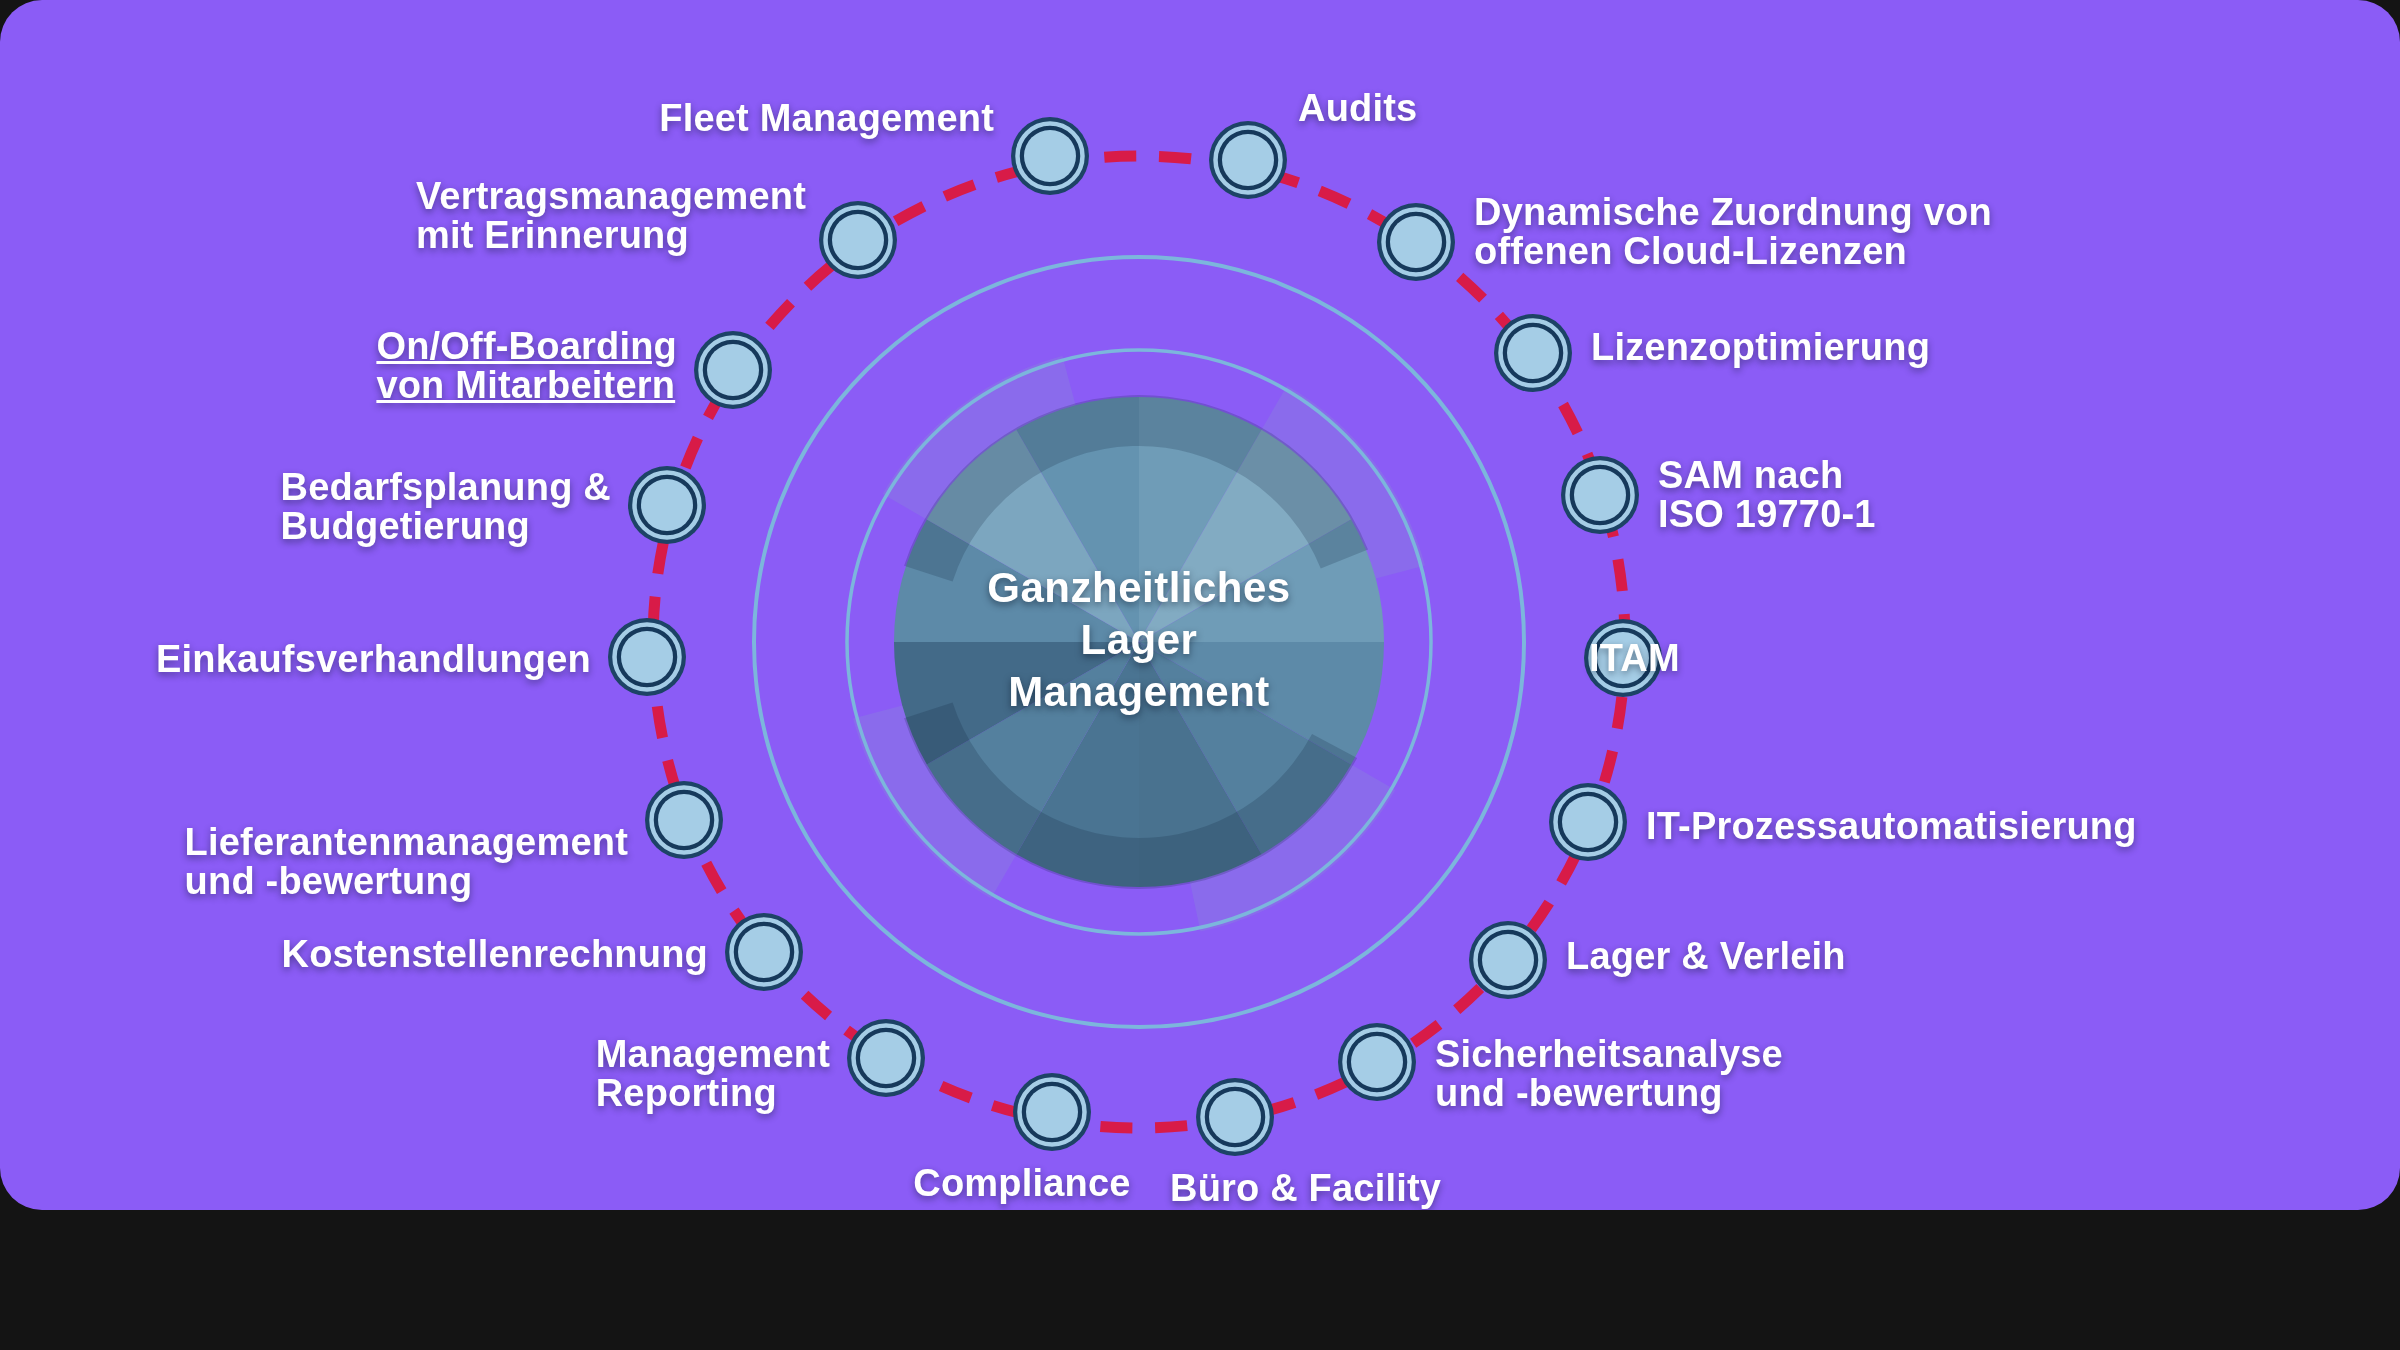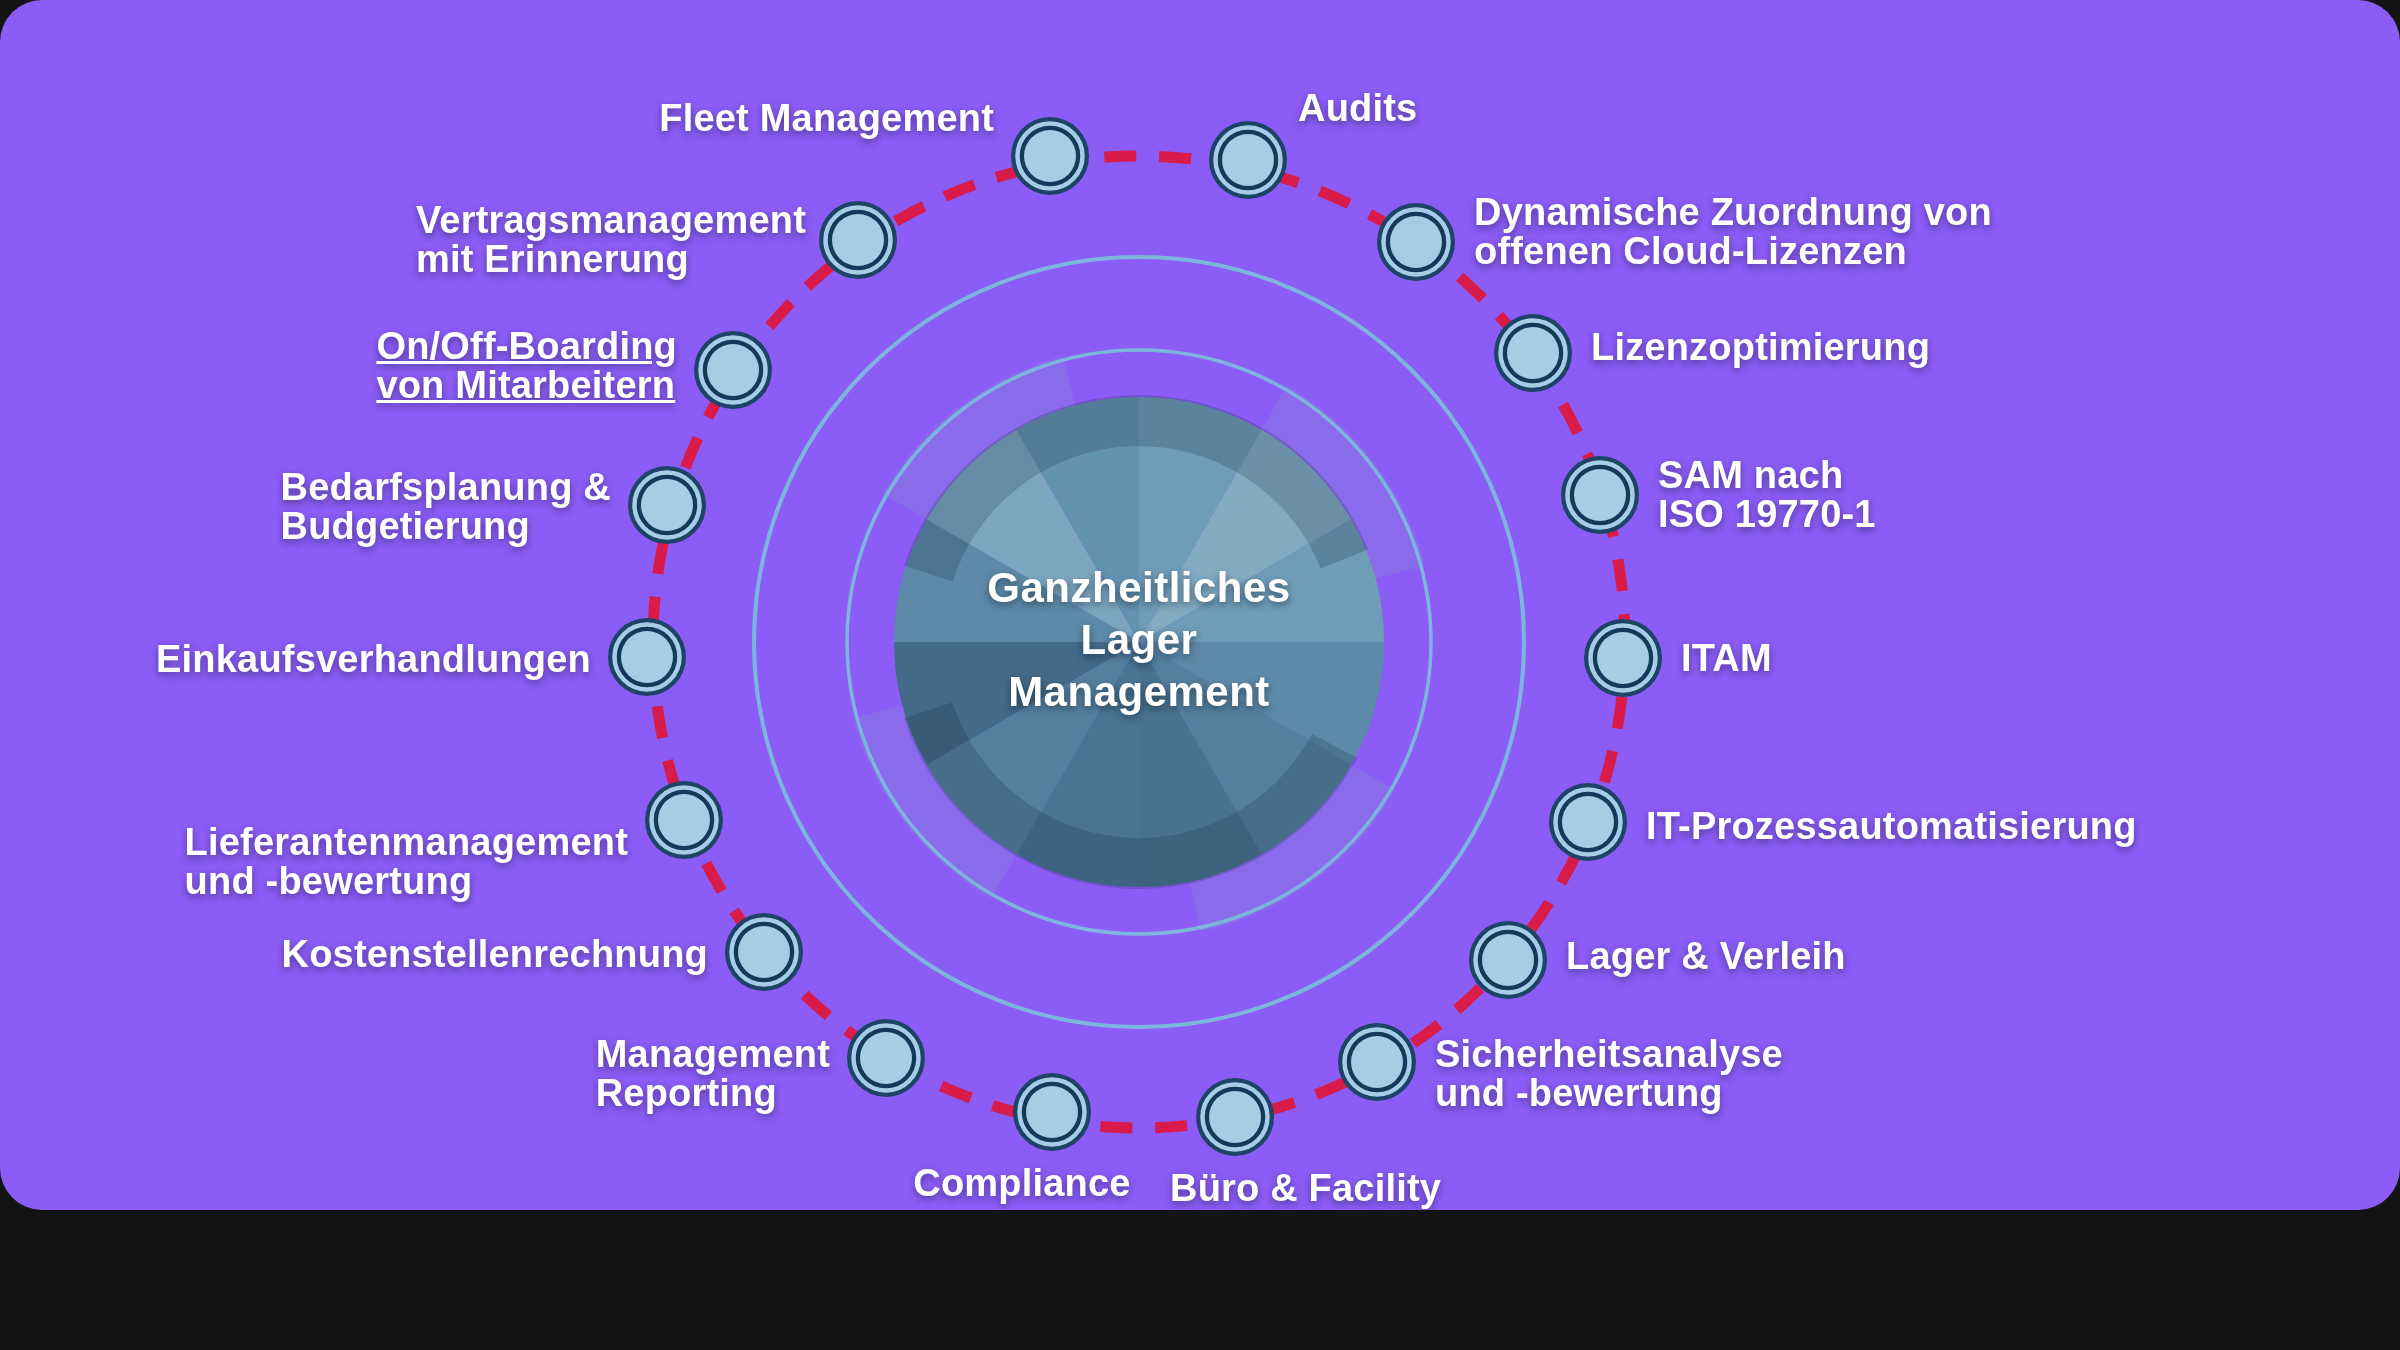--- a/index.html
+++ b/index.html
@@ -134,37 +134,37 @@
       </g>
     </svg>
   <div id="labels">
       <div class="node-label side-left align-left" style="left: 994px; top: 118px;">Fleet Management</div>
       <div class="node-label side-right align-left" style="left: 1298px; top: 108px;">Audits</div>
       <div class="node-label side-right align-left" style="left: 1474px; top: 232px;">Dynamische Zuordnung von
 offenen Cloud-Lizenzen</div>
       <div class="node-label side-right align-left" style="left: 1591px; top: 347px; text-align: right;">Lizenzoptimierung</div>
       <div class="node-label side-right align-left" style="left: 1658px; top: 495px;">SAM nach
 ISO 19770-1</div>
-      <div class="node-label side-right align-left" style="left: 1681px; top: 658px;">ITAM</div>
+      <div class="node-label side-right align-left" style="left: 1589px; top: 658px;">ITAM</div>
       <div class="node-label side-right align-left" style="left: 1646px; top: 826px;">IT-Prozessautomatisierung</div>
       <div class="node-label side-right align-left" style="left: 1566px; top: 956px;">Lager &amp; Verleih</div>
       <div class="node-label side-right align-left" style="left: 1435px; top: 1074px;">Sicherheitsanalyse
 und -bewertung</div>
       <div class="node-label side-below align-left" style="left: 1170px; top: 1169px;">Büro &amp; Facility
 Management</div>
       <div class="node-label side-below align-center" style="left: 1022px; top: 1164px;">Compliance</div>
       <div class="node-label side-left align-left" style="left: 830px; top: 1074px;">Management
 Reporting</div>
       <div class="node-label side-left align-left" style="left: 708px; top: 954px;">Kostenstellenrechnung</div>
       <div class="node-label side-left align-left" style="left: 628px; top: 834px; margin-top: 28px;">Lieferantenmanagement
 und -bewertung</div>
       <div class="node-label side-left align-left" style="left: 591px; top: 659px;">Einkaufsverhandlungen</div>
       <div class="node-label side-left align-left" style="left: 611px; top: 507px;">Bedarfsplanung &amp;
 Budgetierung</div>
       <div class="node-label side-left align-left" style="left: 677px; top: 366px; text-decoration: underline;">On/Off-Boarding
 von Mitarbeitern</div>
-      <div class="node-label side-left align-left" style="left: 806px; top: 240px;">Vertragsmanagement
+      <div class="node-label side-left align-left" style="left: 806px; top: 216px;">Vertragsmanagement
 mit Erinnerung</div>
     </div>
   <div class="center-title" id="title" style="left: 1139px; top: 640px;">Ganzheitliches
 Lager
 Management</div>
 </div>
 
 </body></html>

